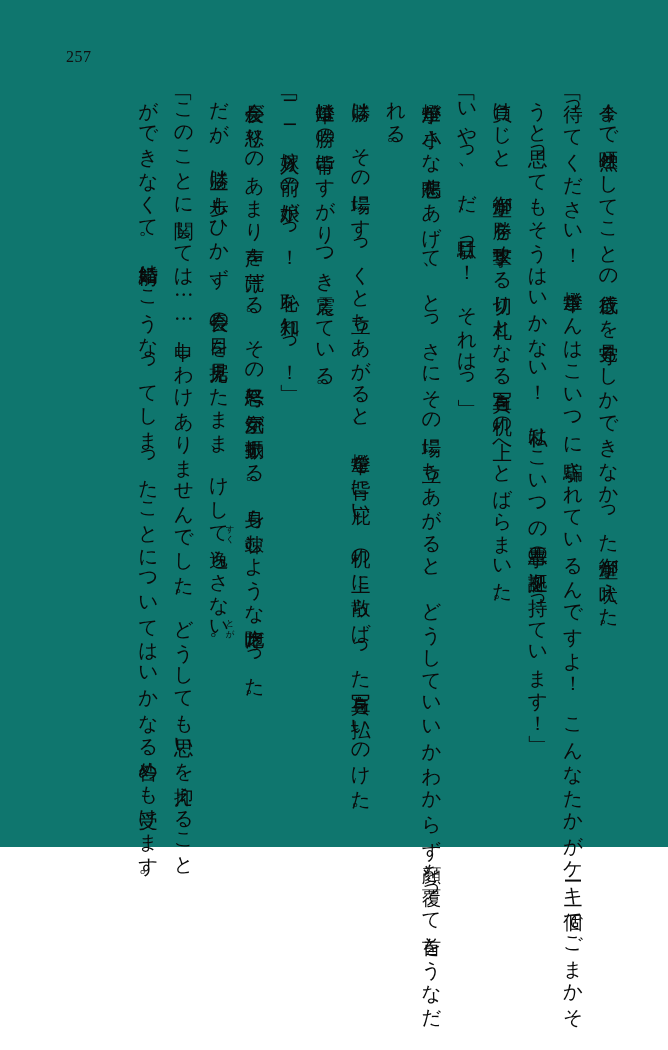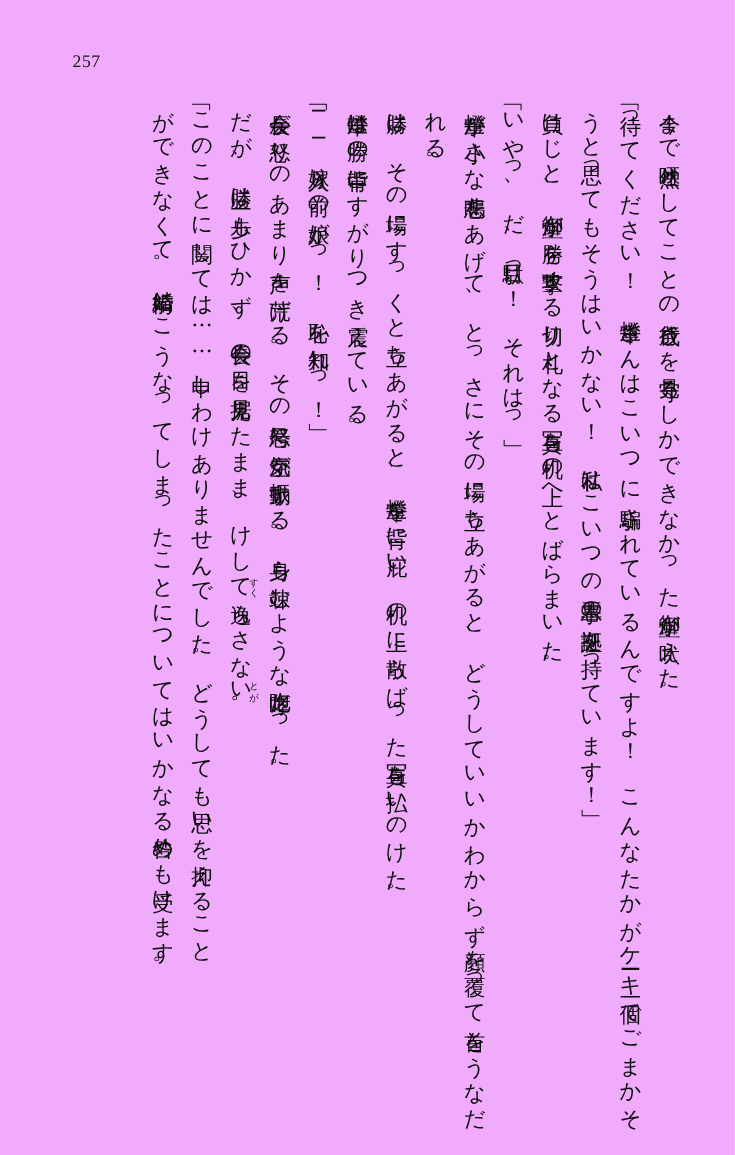--- a/index.html
+++ b/index.html
@@ -10,22 +10,22 @@
   body {
     width: 668px;
     height: 1050px;
     overflow: hidden;
     font-family: "DejaVu Serif", serif;
     color: #000000;
   }
   .page {
     position: relative;
     width: 668px;
-    height: 1050px;
-    background: #f0abfc;
+    height: 847px;
+    background: #0f766e;
   }
   .page-number {
     position: absolute;
     top: 48px;
     left: 66px;
     font-family: "Liberation Serif", serif;
     font-size: 16px;
     letter-spacing: 0.5px;
     color: #111111;
   }

